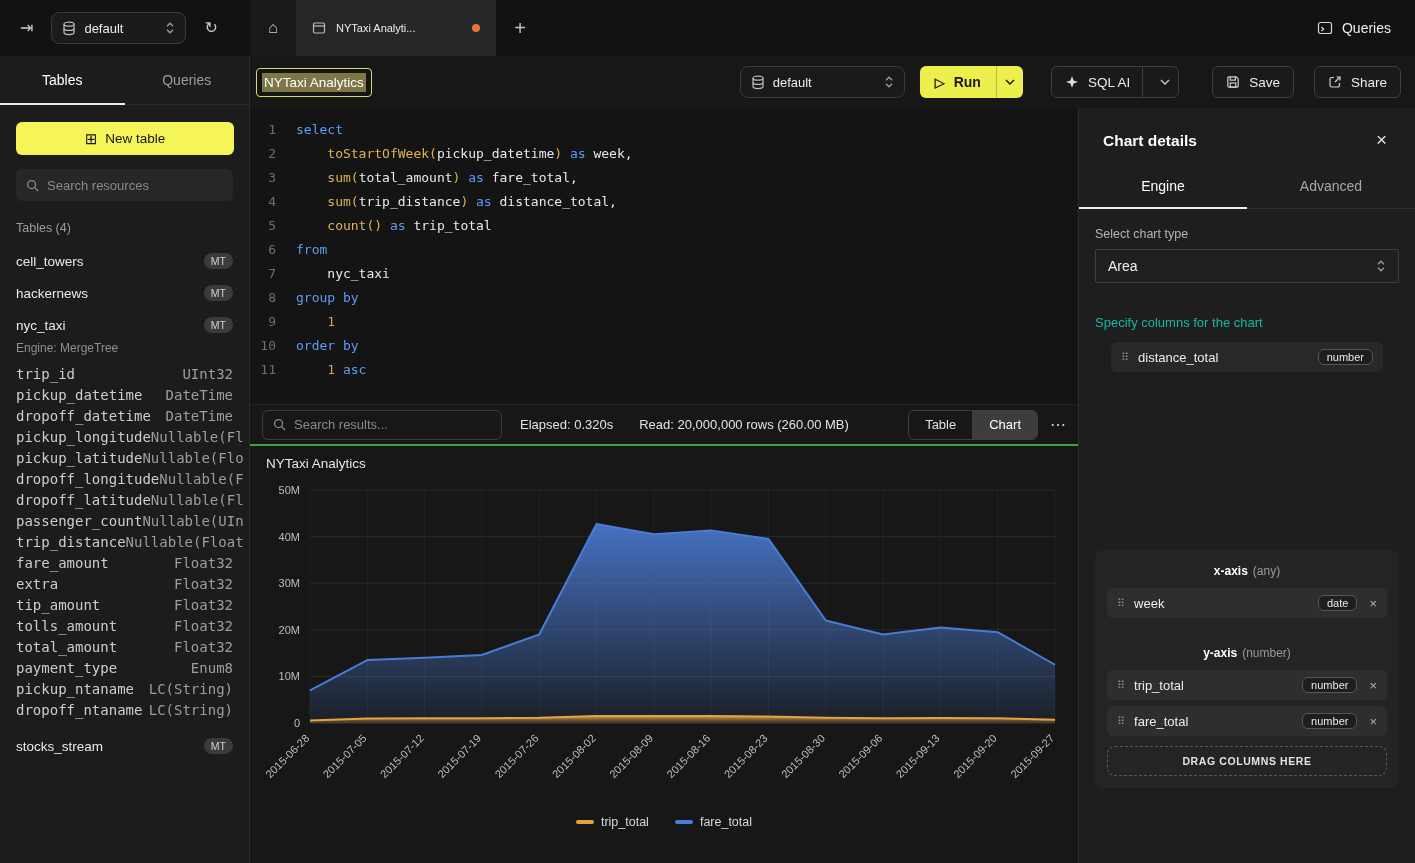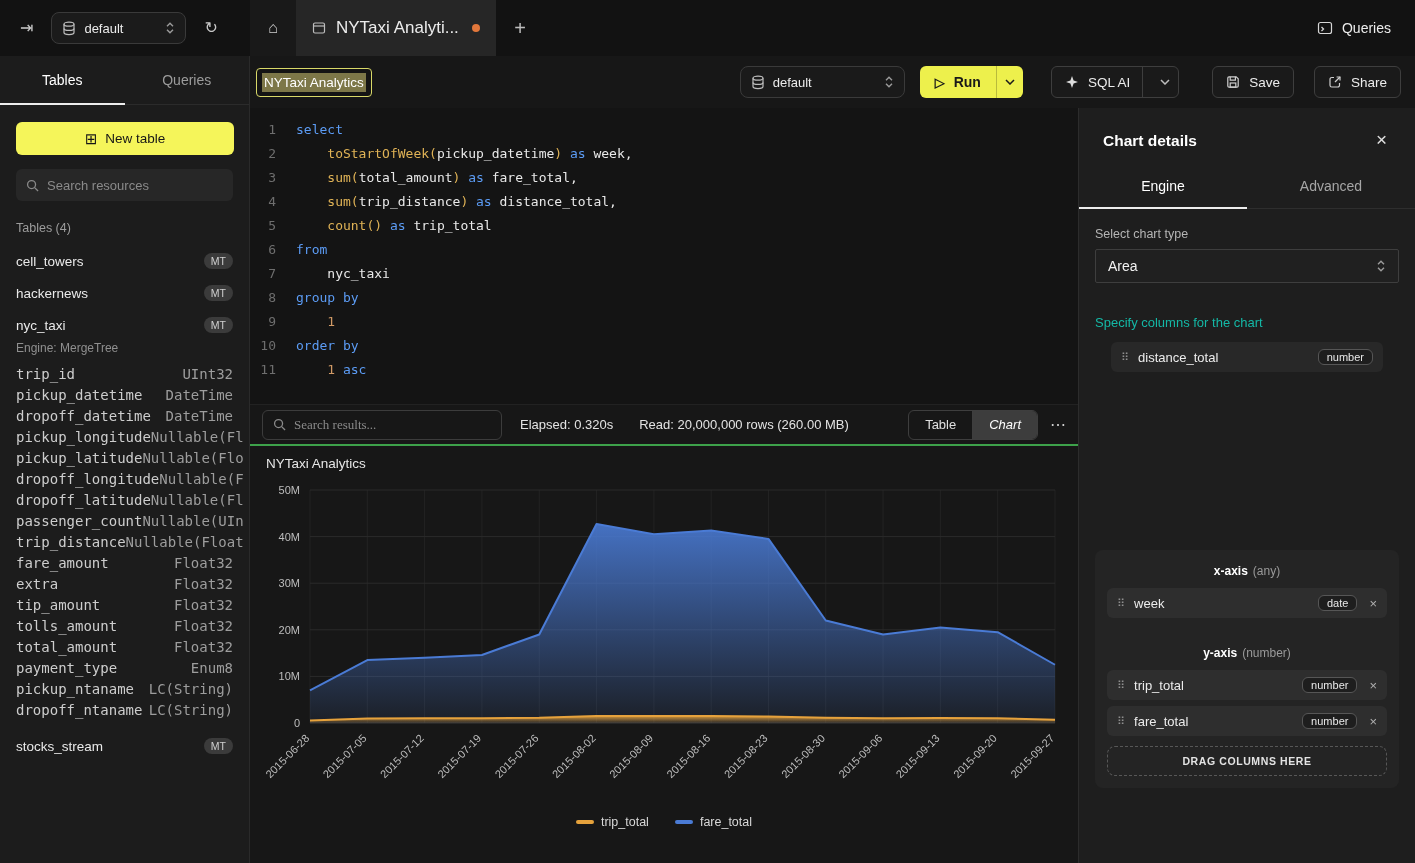--- a/index.html
+++ b/index.html
@@ -11,21 +11,21 @@
 
   
   .topbar { position:absolute; left:0; top:0; width:1415px; height:56px; background:#121212; display:flex; align-items:stretch; }
   .topbar-left { width:250px; display:flex; align-items:center; padding-left:20px; gap:18px; flex:none; }
   .icon-btn { color:#c8c8c8; font-size:16px; cursor:pointer; line-height:1; }
   .db-select { height:32px; width:135px; border:1px solid #3a3a3a; border-radius:8px; background:#1b1b1b; display:flex; align-items:center; gap:8px; padding:0 10px; cursor:pointer; }
   .db-select .lbl { font-size:13px; color:#ececec; }
   .db-select .chev { margin-left:auto; }
   .tabstrip { display:flex; align-items:stretch; }
   .home-tab { width:46px; display:flex; align-items:center; justify-content:center; color:#cfcfcf; font-size:16px; background:#191919; cursor:pointer; }
-  .tab.active { display:flex; align-items:center; gap:10px; padding:0 16px; background:#262626; color:#ececec; font-size:17px; width:200px; cursor:pointer; }
+  .tab.active { display:flex; align-items:center; gap:10px; padding:0 16px; background:#262626; color:#ececec; font-size:11px; width:200px; cursor:pointer; }
   .tab .dot { width:8px; height:8px; border-radius:50%; background:#e2773b; margin-left:auto; flex:none; }
   .new-tab { width:48px; display:flex; align-items:center; justify-content:center; font-size:20px; color:#bdbdbd; cursor:pointer; }
   .topbar-right { margin-left:auto; display:flex; align-items:center; padding-right:24px; }
   .queries-btn { display:flex; align-items:center; gap:9px; color:#ececec; font-size:14px; cursor:pointer; }
 
   
   .sidebar { position:absolute; left:0; top:56px; width:250px; height:807px; background:#1c1c1c; border-right:1px solid #2a2a2a; overflow:hidden; }
   .sidebar-tabs { display:flex; height:49px; border-bottom:1px solid #2b2b2b; }
   .s-tab { flex:1; display:flex; align-items:center; justify-content:center; font-size:14px; color:#9c9c9c; position:relative; cursor:pointer; }
   .s-tab.active { color:#ffffff; }
@@ -67,25 +67,25 @@
   .editor { position:absolute; left:250px; top:108px; width:828px; height:296px; background:#141414; padding-top:10px; overflow:hidden; }
   .code-line { display:flex; height:24px; line-height:24px; font-family:"DejaVu Sans Mono", monospace; font-size:13px; }
   .line-no { width:26px; text-align:right; color:#6e6e6e; margin-right:20px; flex:none; }
   .line-content { white-space:pre; color:#e9e9e9; }
   .tok-kw { color:#5c9cf5; }
   .tok-fn { color:#e0b356; }
   .tok-num { color:#d19a66; }
 
   
   .results-toolbar { position:absolute; left:250px; top:404px; width:828px; height:40px; background:#171717; display:flex; align-items:center; padding:0 12px; border-top:1px solid #222222; }
-  .results-search { width:240px; height:30px; border:1px solid #3c3c3c; background:transparent; margin-right:18px;font-family:Liberation Serif, serif; }
+  .results-search { width:240px; height:30px; border:1px solid #3c3c3c; background:transparent; margin-right:18px; }
   .stat { color:#e3e3e3; font-size:13px; margin-right:26px; white-space:nowrap; }
   .segmented { display:flex; margin-left:auto; border:1px solid #3e3e3e; border-radius:6px; overflow:hidden; height:30px; }
   .seg { display:flex; align-items:center; padding:0 16px; font-size:13px; color:#e0e0e0; cursor:pointer; }
-  .seg.active { background:#3d3d3d; color:#ffffff;font-style:italic; }
+  .seg.active { background:#3d3d3d; color:#ffffff; }
   .seg + .seg { border-left:1px solid #3e3e3e; }
   .more { margin-left:12px; color:#cfcfcf; font-size:16px; cursor:pointer; }
   .green-divider { position:absolute; left:250px; top:444px; width:828px; height:2px; background:#3da14a; cursor:row-resize; }
 
   
   .chart-section { position:absolute; left:250px; top:446px; width:828px; height:417px; background:#171717; }
   .chart-title { position:absolute; left:16px; top:10px; font-size:13.5px; color:#e6e6e6; z-index:2; }
   #chart-svg { position:absolute; left:0; top:0; }
   .legend { position:absolute; left:0; right:0; bottom:34px; display:flex; justify-content:center; gap:26px; }
   .legend-item { display:flex; align-items:center; gap:7px; font-size:12.5px; color:#d8d8d8; cursor:pointer; }

